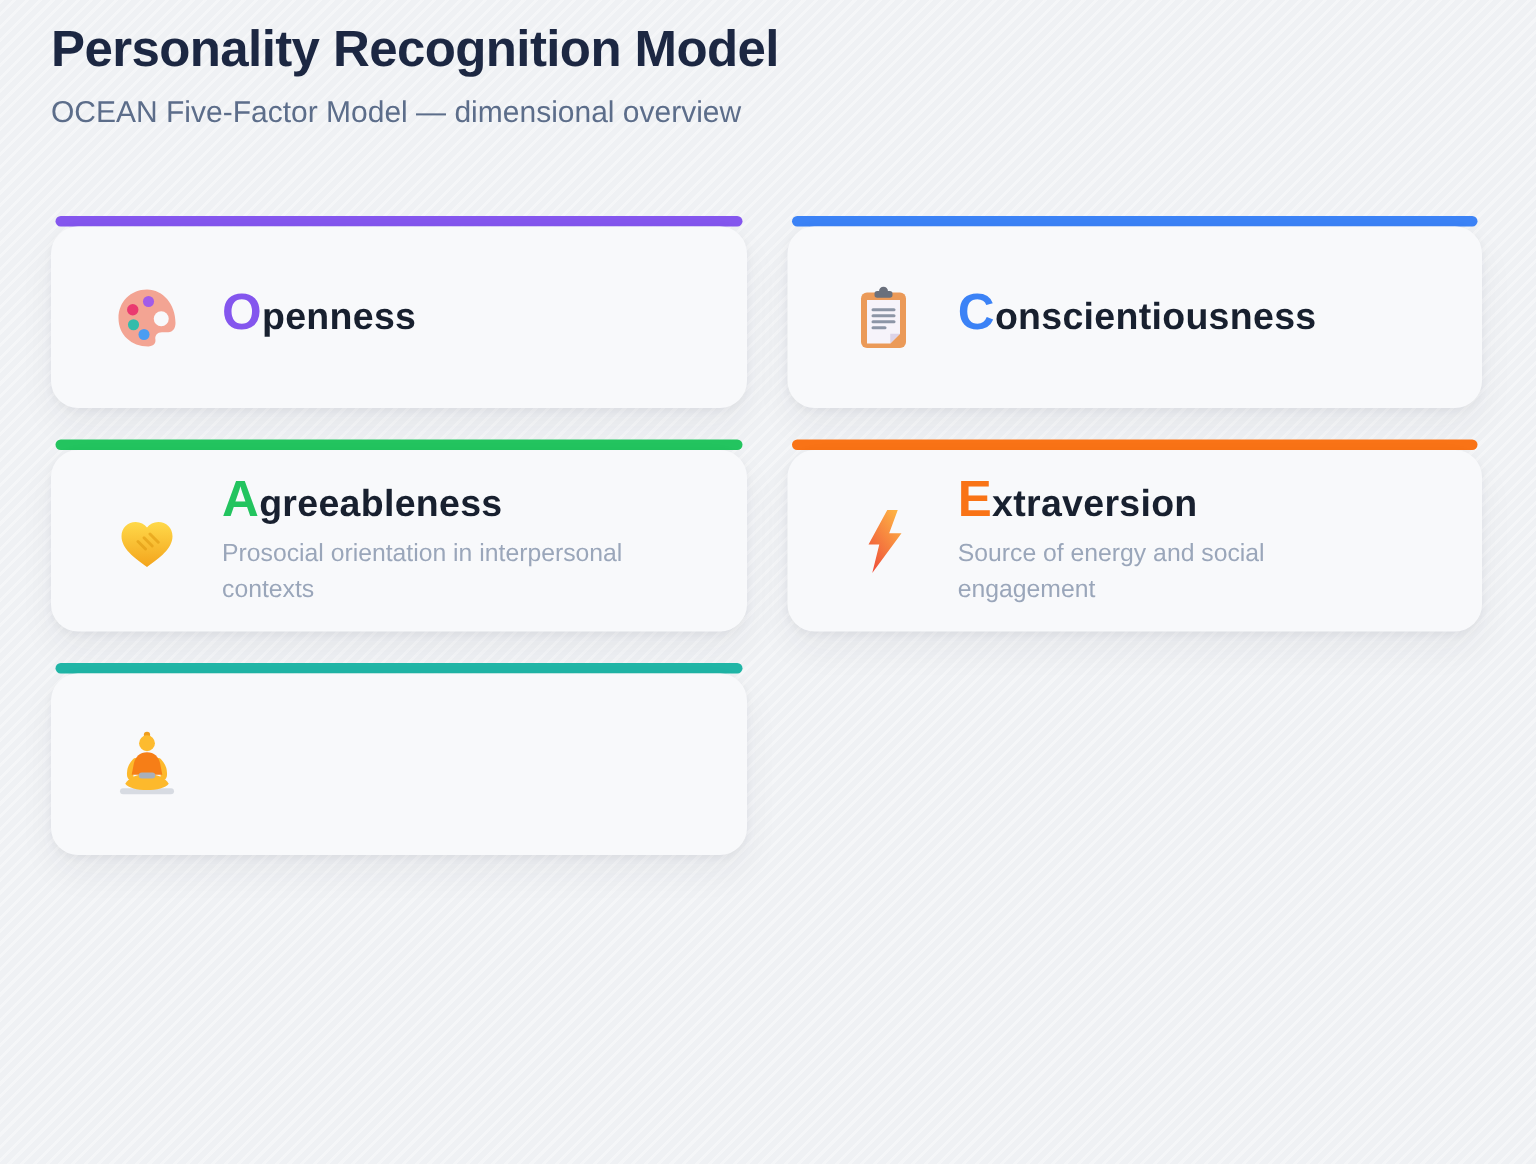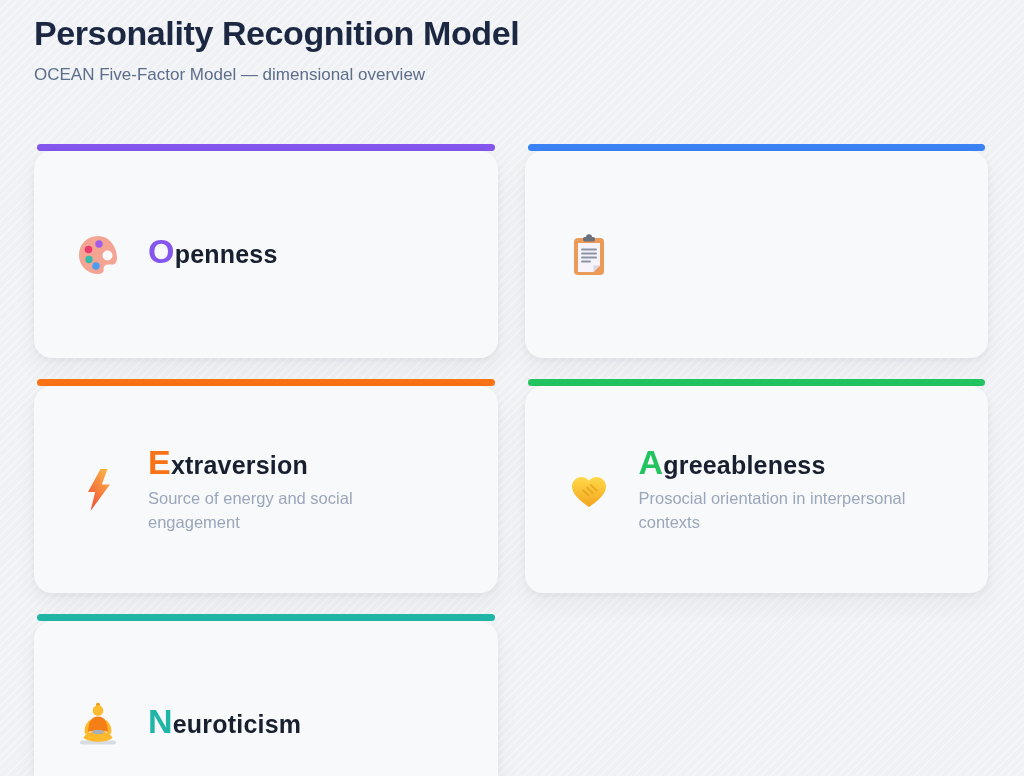--- a/index.html
+++ b/index.html
@@ -11,30 +11,30 @@
     overflow:hidden;
   }
   .page{padding:15px 36px 0 34px;}
   .page-title{
     margin:0 0 12px 0;
     font-size:34px;line-height:1.06;font-weight:800;
     color:#1c2742;letter-spacing:-.4px;
   }
   .page-subtitle{
     margin:0 0 57px 0;
-    font-size:17px;line-height:24px;color:#5c6d8a;font-weight:400;
+    font-size:20px;line-height:24px;color:#5c6d8a;font-weight:400;
   }
   .grid{
     display:grid;grid-template-columns:repeat(2,1fr);
     column-gap:27px;row-gap:21px;width:954px;
   }
   .card{--accent:#999;border-radius:18px;}
   .card-bar{height:7px;border-radius:5px;margin:0 3px;background:var(--accent);}
   .card-body{
-    height:207px;background:#f8f9fb;border-radius:18px;
+    height:121px;background:#f8f9fb;border-radius:18px;
     display:flex;align-items:center;padding:0 28px 0 40px;box-sizing:border-box;
     box-shadow:0 12px 24px rgba(30,41,59,.05), 0 2px 6px rgba(30,41,59,.05);
   }
   .card-icon{flex:none;width:48px;height:48px;margin-right:26px;display:flex;align-items:center;justify-content:center;}
   .card-icon svg{width:48px;height:48px;display:block;}
   .card-text{flex:1;min-width:0;}
   .card-title{
     margin:0 0 7px 0;font-size:25px;font-weight:700;color:#18202f;letter-spacing:.2px;line-height:1.1;
   }
   .card-initial{color:var(--accent);font-size:34px;line-height:1;font-weight:700;}
@@ -82,41 +82,21 @@
             <rect x="18" y="6" width="12" height="4.5" rx="1.8" fill="#6a707c"></rect>
             <g stroke="#8c95a6" stroke-width="2" stroke-linecap="round">
               <path d="M17 18.5h14"></path>
                 <path d="M17 22.5h14"></path>
                 <path d="M17 26.5h14"></path>
                 <path d="M17 30.5h8"></path>
             </g>
           </svg>
         </span>
         <div class="card-text">
-        </div>
-      </div>
-    </div>
-
-    <div class="card" style="--accent: #f97316;">
-      <div class="card-bar"></div>
-      <div class="card-body">
-        <span class="card-icon">
-          <svg viewBox="0 0 48 48" aria-hidden="true">
-            <defs>
-              <linearGradient id="gradBolt" x1="0.85" y1="0" x2="0.15" y2="1">
-                <stop offset="0" stop-color="#feb544"></stop>
-                  <stop offset="1" stop-color="#ee4d3a"></stop>
-              </linearGradient>
-            </defs>
-            <path d="M26.5 3 14 26h7.2L16.5 45 36 18.5h-8.2L33.5 3Z" fill="url(#gradBolt)"></path>
-          </svg>
-        </span>
-        <div class="card-text">
-          <h2 class="card-title"><span class="card-initial">E</span><span>xtraversion</span></h2>
-          <p class="card-desc">Source of energy and social engagement</p>
+          <h2 class="card-title"><span class="card-initial">C</span><span>onscientiousness</span></h2>
         </div>
       </div>
     </div>
 
     <div class="card" style="--accent: #23c45f;">
       <div class="card-bar"></div>
       <div class="card-body">
         <span class="card-icon">
           <svg viewBox="0 0 48 48" aria-hidden="true">
             <defs>
@@ -133,37 +113,57 @@
             </g>
           </svg>
         </span>
         <div class="card-text">
           <h2 class="card-title"><span class="card-initial">A</span><span>greeableness</span></h2>
           <p class="card-desc">Prosocial orientation in interpersonal contexts</p>
         </div>
       </div>
     </div>
 
+    <div class="card" style="--accent: #f97316;">
+      <div class="card-bar"></div>
+      <div class="card-body">
+        <span class="card-icon">
+          <svg viewBox="0 0 48 48" aria-hidden="true">
+            <defs>
+              <linearGradient id="gradBolt" x1="0.85" y1="0" x2="0.15" y2="1">
+                <stop offset="0" stop-color="#feb544"></stop>
+                  <stop offset="1" stop-color="#ee4d3a"></stop>
+              </linearGradient>
+            </defs>
+            <path d="M26.5 3 14 26h7.2L16.5 45 36 18.5h-8.2L33.5 3Z" fill="url(#gradBolt)"></path>
+          </svg>
+        </span>
+        <div class="card-text">
+          <h2 class="card-title"><span class="card-initial">E</span><span>xtraversion</span></h2>
+          <p class="card-desc">Source of energy and social engagement</p>
+        </div>
+      </div>
+    </div>
+
     <div class="card" style="--accent: #20b5a6;">
       <div class="card-bar"></div>
       <div class="card-body">
         <span class="card-icon">
           <svg viewBox="0 0 48 48" aria-hidden="true">
             <rect x="6" y="39.5" width="36" height="4" rx="2" fill="#d7dbe2"></rect>
             <path d="M24 30c-6.5 0-12 2.2-14.5 6.5 2 2.8 8 4.2 14.5 4.2s12.5-1.4 14.5-4.2C36 32.2 30.5 30 24 30Z" fill="#fdb92c"></path>
             <g stroke="#fdb92c" stroke-width="4.2" stroke-linecap="round" fill="none">
               <path d="M16.2 21.5c-2.7 3-3.9 6.5-3.3 10"></path>
               <path d="M31.8 21.5c2.7 3 3.9 6.5 3.3 10"></path>
             </g>
             <path d="M24 15.5c-4.8 0-7.7 2.8-8.8 7.6l-1.4 7.4h20.4l-1.4-7.4c-1.1-4.8-4-7.6-8.8-7.6Z" fill="#f67e17"></path>
             <rect x="18.5" y="29" width="11" height="4" rx="2" fill="#a9b0ba"></rect>
             <circle cx="24" cy="3.9" r="2.1" fill="#ef9d1b"></circle>
             <circle cx="24" cy="9.5" r="5.3" fill="#fdbb2f"></circle>
           </svg>
         </span>
         <div class="card-text">
-          <h2 class="card-title"><span class="card-initial">N</span><span>euroticism</span></h2>
         </div>
       </div>
     </div>
 
   </div>
 </div>
 
 </body></html>

